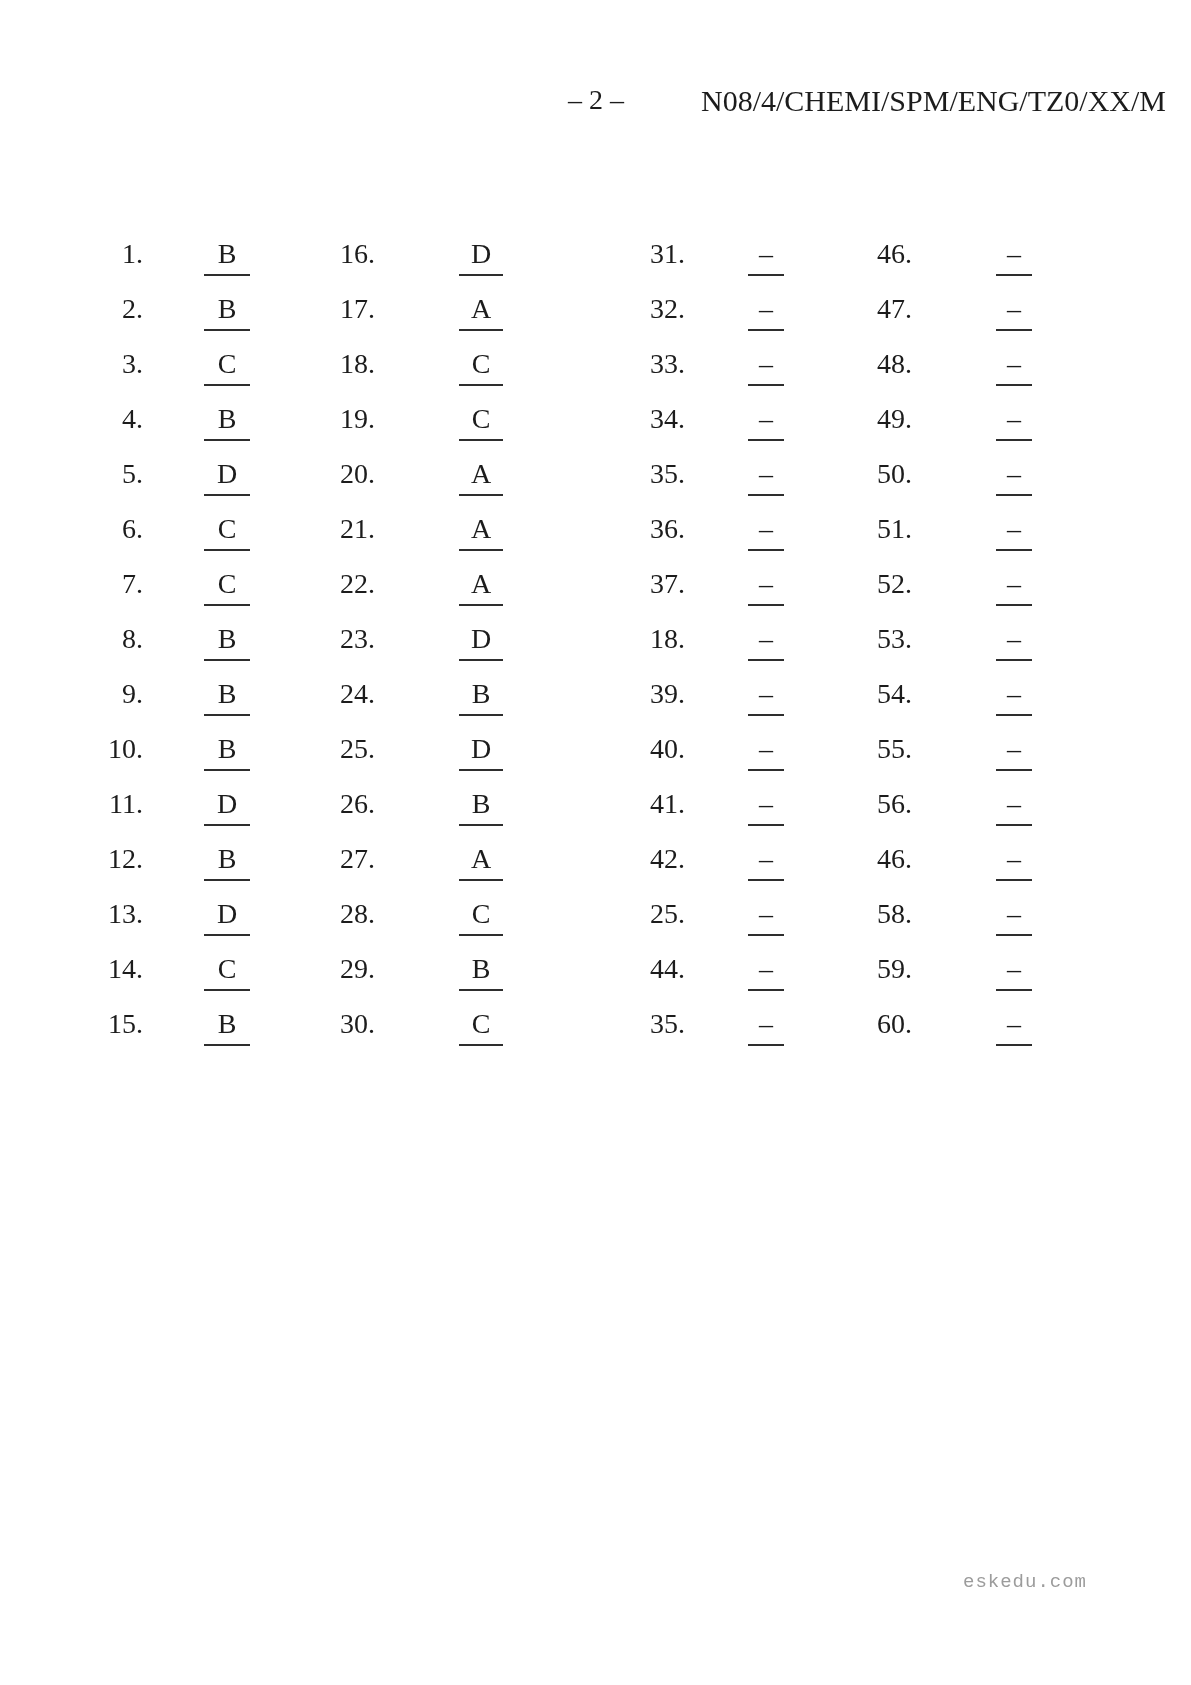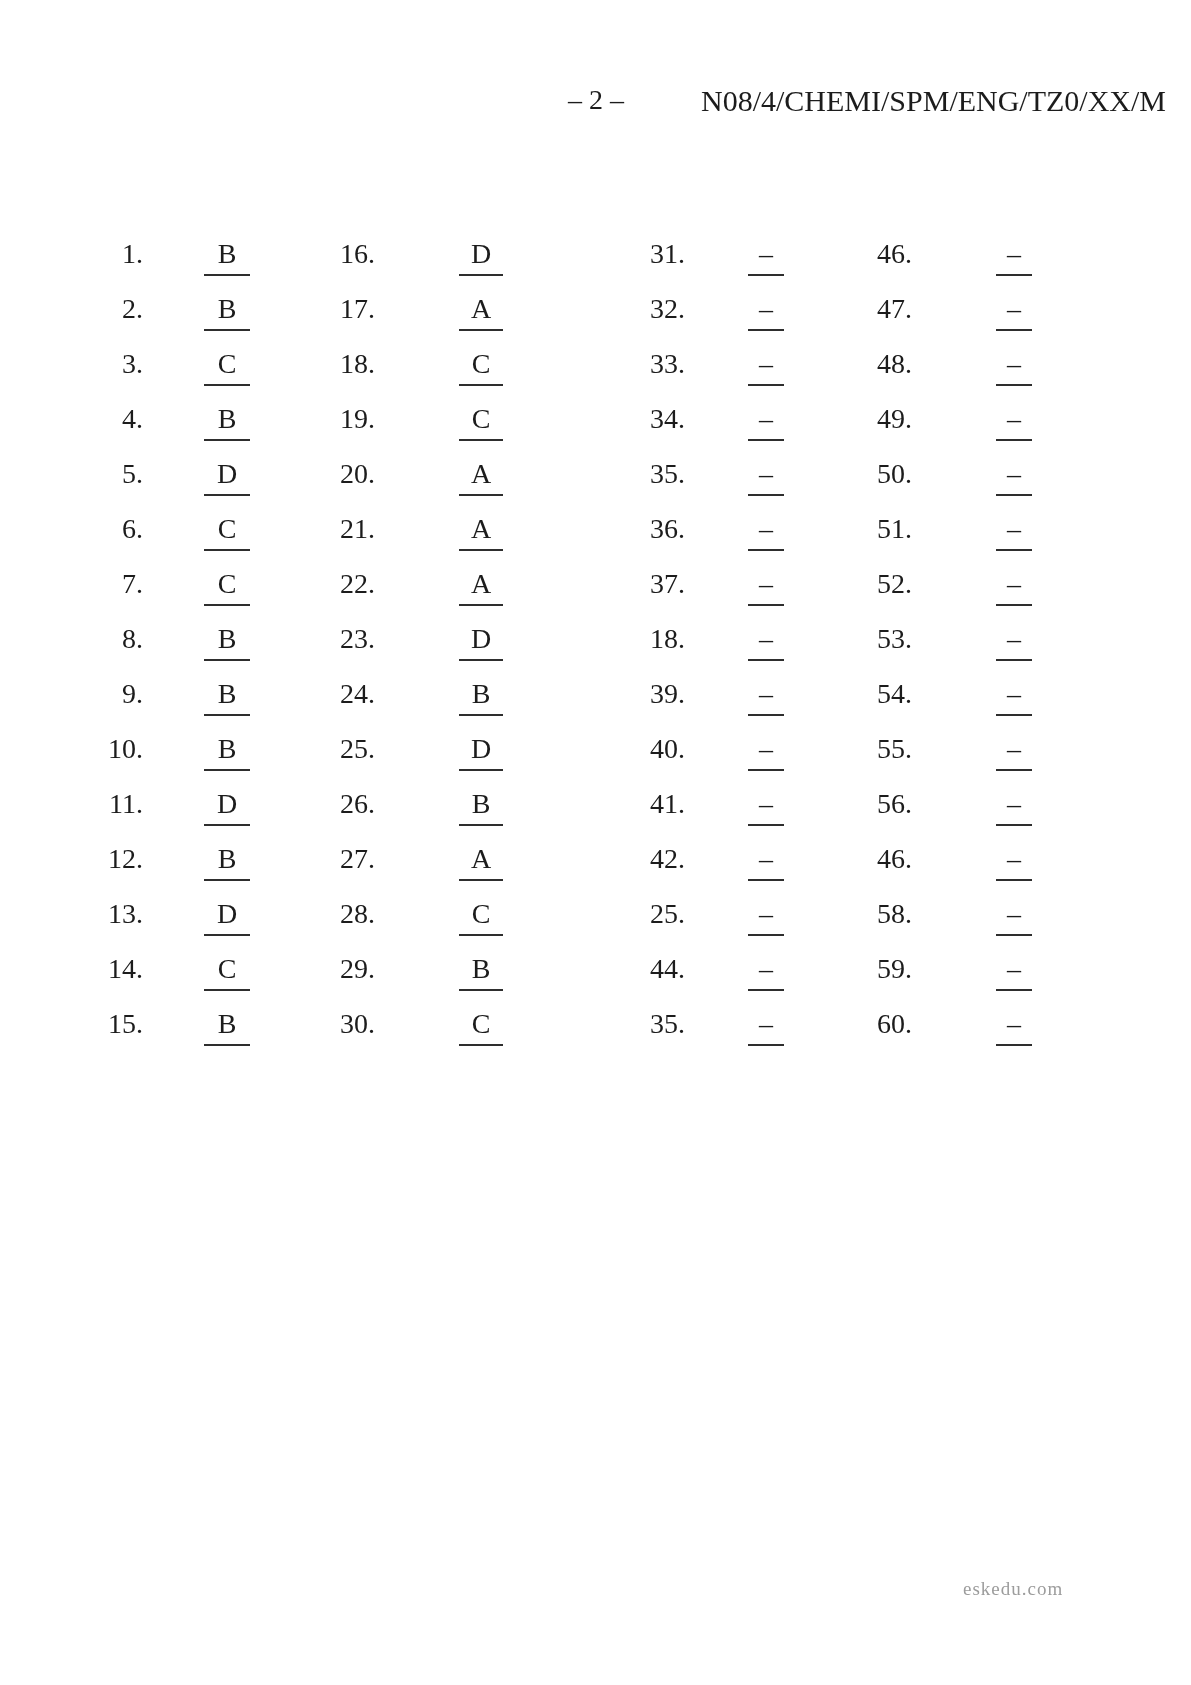--- a/index.html
+++ b/index.html
@@ -76,26 +76,25 @@
   .n3 { left: 592px; width: 93px; }
   .a3 { left: 748px; width: 36px; }
   .n4 { left: 820px; width: 92px; text-align: right; }
   .a4 { left: 996px; width: 36px; }
 
   
   .footer-watermark {
     position: absolute;
     top: 1571px;
     left: 963px;
-    font-family: Liberation Serif, serif;
+    font-family: Liberation Mono, monospace;
     font-size: 19px;
     letter-spacing: 1px;
     color: #9c9c9c;
     white-space: nowrap;
-    margin-top: 7px;
   }
 </style>
 </head>
 <body>
 
 <div class="page">
 
 
   <div class="page-number">– 2 –</div>
 

